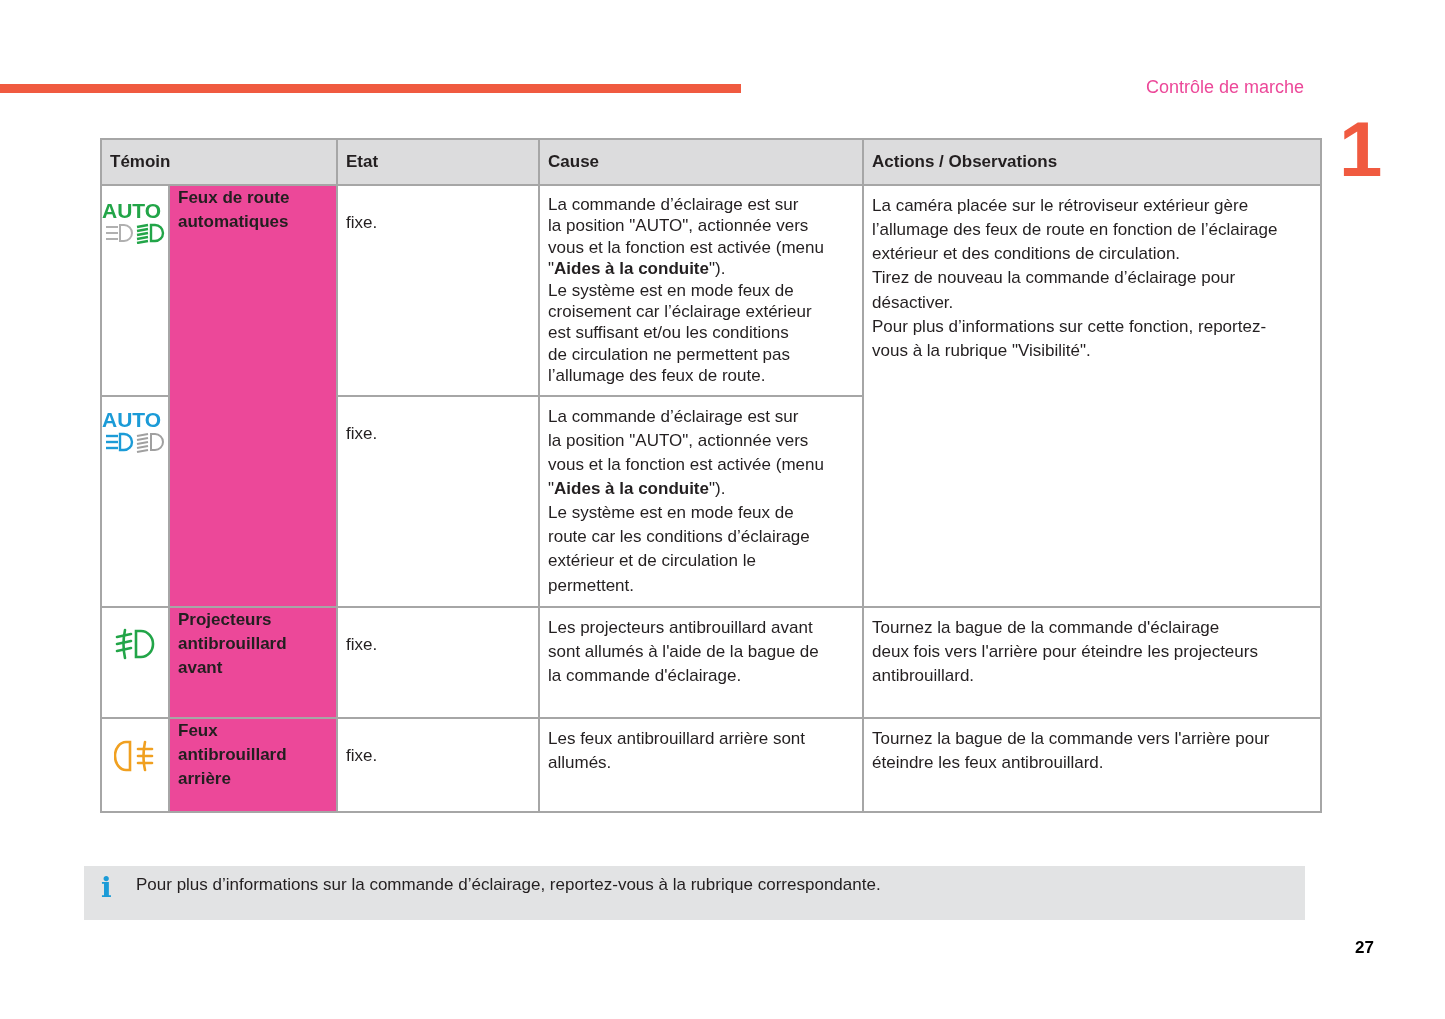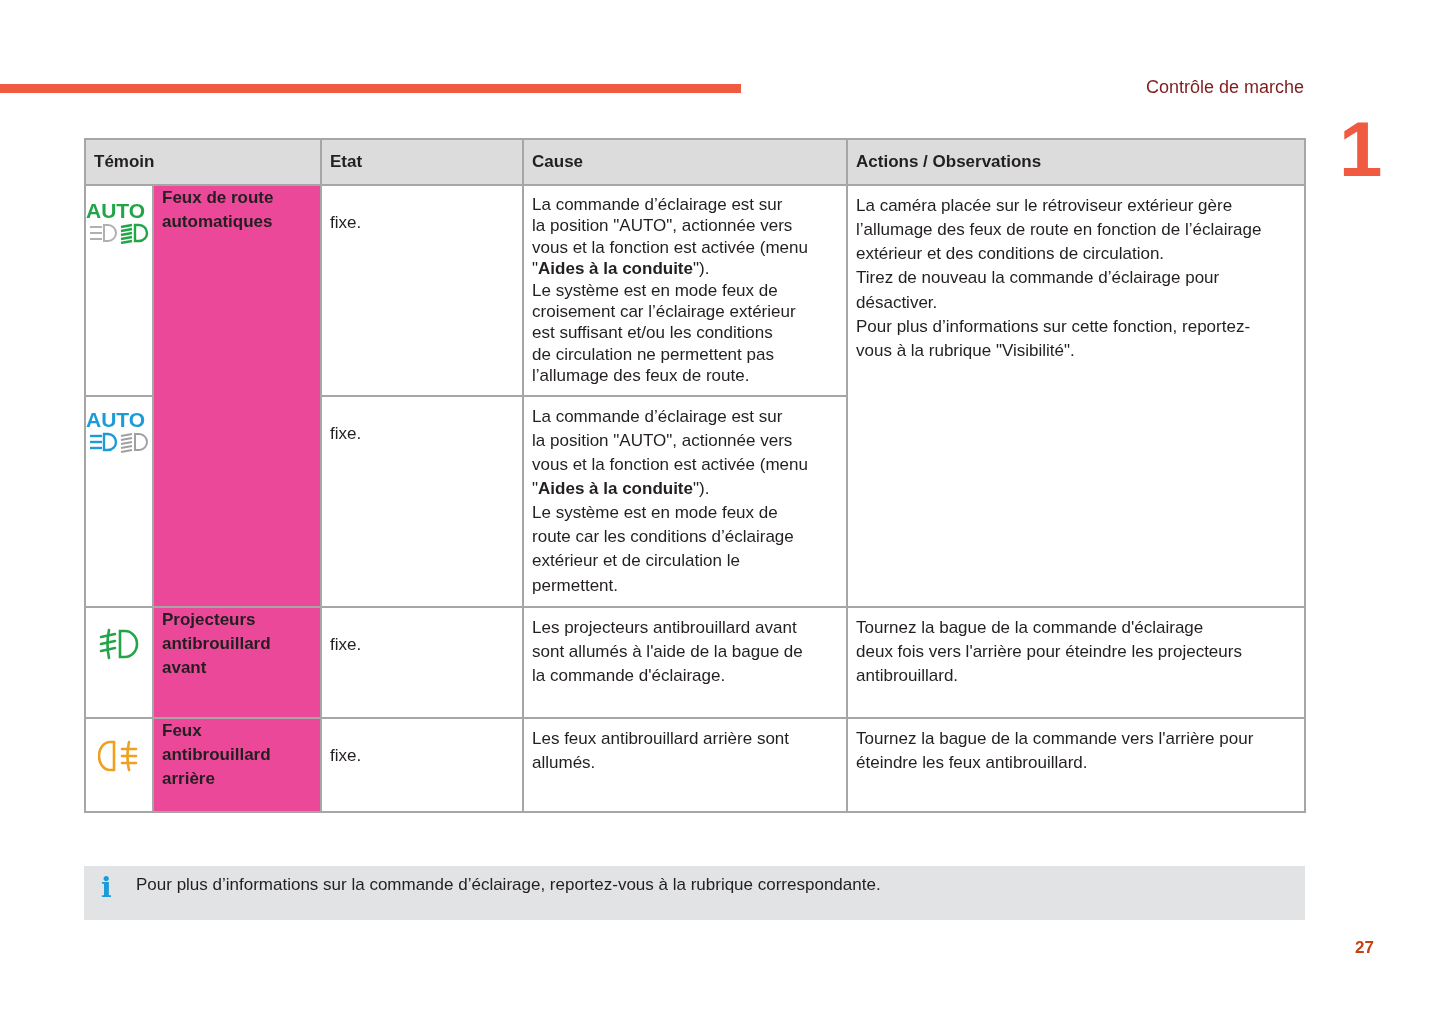--- a/index.html
+++ b/index.html
@@ -1,26 +1,26 @@
 <!DOCTYPE html>
 <html><head>
 <meta charset="utf-8">
 <style>
   html, body { margin: 0; padding: 0; }
   body {
     width: 1445px; height: 1019px; position: relative; background: #ffffff;
     font-family: "Liberation Sans", sans-serif; color: #231f20; overflow: hidden;
   }
   .top-bar { position: absolute; left: 0; top: 84px; width: 741px; height: 9px; background: #f05a40; }
-  .section-title { position: absolute; right: 141px; top: 77px; font-size: 18px; color: #7f1d1d; }
+  .section-title { position: absolute; right: 141px; top: 77px; font-size: 18px; color: #ec4899; }
   .chapter-num { position: absolute; left: 1339px; top: 110px; font-size: 78px; font-weight: bold; color: #f05a40; line-height: 1; }
-  .page-num { position: absolute; left: 1355px; top: 938px; font-size: 17px; font-weight: bold; color: #c2410c; }
+  .page-num { position: absolute; left: 1355px; top: 938px; font-size: 17px; font-weight: bold; color: #000000; }
 
   table.main {
-    position: absolute; left: 84px; top: 138px; width: 1222px;
+    position: absolute; left: 100px; top: 138px; width: 1222px;
     border-collapse: collapse; table-layout: fixed; font-size: 17px; line-height: 1.25;
   }
   table.main td, table.main th { border: 2px solid #a6a6a6; vertical-align: top; padding: 0; }
   table.main th {
     background: #dcdcdd; text-align: left; font-weight: bold; font-size: 17px;
     height: 44px; padding: 0 8px; vertical-align: middle;
   }
   .c-icon { width: 66px; background: #fff; }
   .c-name { width: 167px; background: #ec4899; font-weight: bold; padding: 0 8px !important; line-height: 1.42; }
   .c-etat { width: 201px; padding: 26px 8px !important; }

